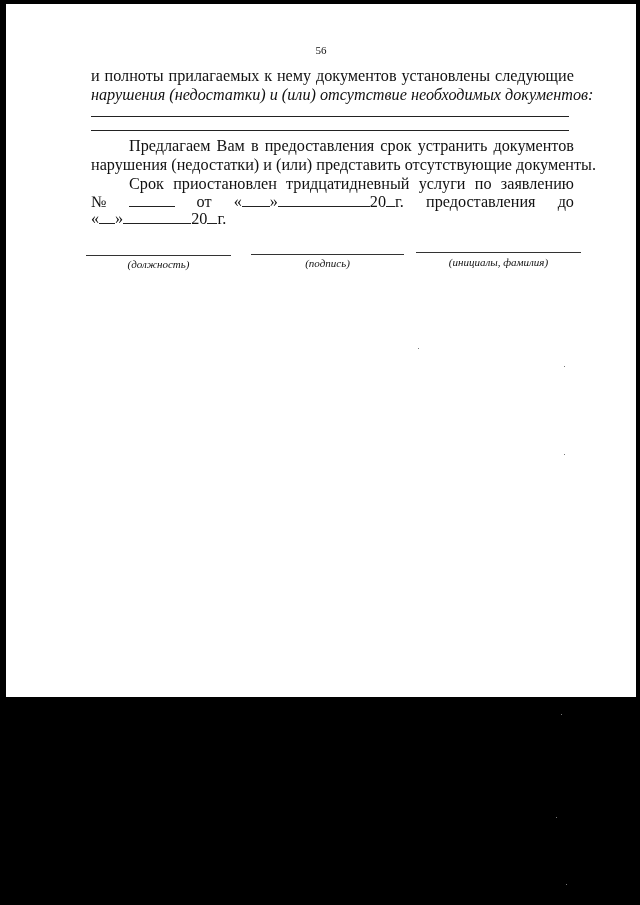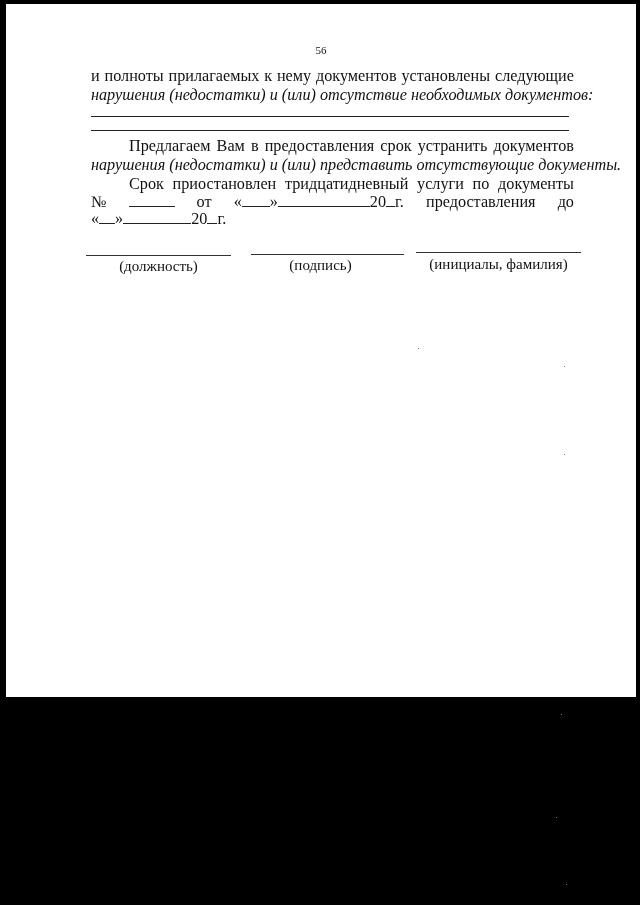--- a/index.html
+++ b/index.html
@@ -17,21 +17,21 @@
     .page-number { left: 0; width: 100%; top: 40px; text-align: center; font-size: 11px; }
     .line-text { font-size: 16.2px; letter-spacing: 0px; }
     .justify {
       position: absolute; left: 85px; width: 483px;
       display: flex; justify-content: space-between; white-space: nowrap;
       font-size: 16.2px;
     }
     .rule { position: absolute; height: 0; border-top: 1.2px solid #222; }
     .blank { display: inline-block; border-bottom: 1px solid #222; height: 14px; vertical-align: baseline; }
     .sig-line { position: absolute; height: 0; border-top: 1px solid #333; }
-    .caption { position: absolute; font-size: 15px; text-align: center; }
+    .caption { position: absolute; font-size: 11px; text-align: center; font-style: italic; }
     .speck { position: absolute; width: 1px; height: 1px; background: #777; }
   </style>
 </head>
 <body>
 
 <div class="page">
 
   <div class="abs page-number">56</div>
 
   <div class="justify" style="top:63px;">
@@ -51,29 +51,29 @@
 
   <div class="justify" style="left:123px; width:445px; top:133px;text-align:center;">
     <span>Предлагаем</span>
     <span>Вам</span>
     <span>в</span>
     <span>предоставления</span>
     <span>срок</span>
     <span>устранить</span>
     <span>документов</span>
   </div>
-  <div class="abs line-text" style="left:85px; top:152px;font-style:italic;">нарушения (недостатки) и (или) представить отсутствующие документы.</div>
+  <div class="abs line-text" style="left:85px; top:152px;">нарушения (недостатки) и (или) представить отсутствующие документы.</div>
 
   <div class="justify" style="left:123px; width:445px; top:171px;">
     <span>Срок</span>
     <span>приостановлен</span>
     <span>тридцатидневный</span>
     <span>услуги</span>
     <span>по</span>
-    <span>документы</span>
+    <span>заявлению</span>
   </div>
 
   <div class="justify" style="top:188px; align-items:baseline;">
     <span>№</span>
     <span class="blank" style="width:46px;"></span>
     <span>от</span>
     <span style="display:inline-flex; align-items:baseline;">
       <span>«</span>
       <span class="blank" style="width:28px;"></span>
       <span>»</span>
@@ -94,21 +94,21 @@
     <span>20</span>
     <span class="blank" style="width:10px;"></span>
     <span>г.</span>
   </div>
 
   <div class="sig-line" style="left:80px; width:145px; top:251px;"></div>
   <div class="sig-line" style="left:245px; width:153px; top:250px;"></div>
   <div class="sig-line" style="left:410px; width:165px; top:248px;"></div>
 
   <div class="caption" style="left:80px; width:145px; top:254px;">(должность)</div>
-  <div class="caption" style="left:238px; width:153px; top:253px;text-align:center;">(подпись)</div>
+  <div class="caption" style="left:245px; width:153px; top:253px;text-align:center;">(подпись)</div>
   <div class="caption" style="left:410px; width:165px; top:252px;">(инициалы, фамилия)</div>
 
   <div class="speck" style="left:412px; top:344px;"></div>
   <div class="speck" style="left:558px; top:362px;"></div>
   <div class="speck" style="left:558px; top:450px;"></div>
   <div class="speck" style="left:555px; top:710px;"></div>
   <div class="speck" style="left:550px; top:813px;"></div>
   <div class="speck" style="left:560px; top:880px;"></div>
 </div>
 

